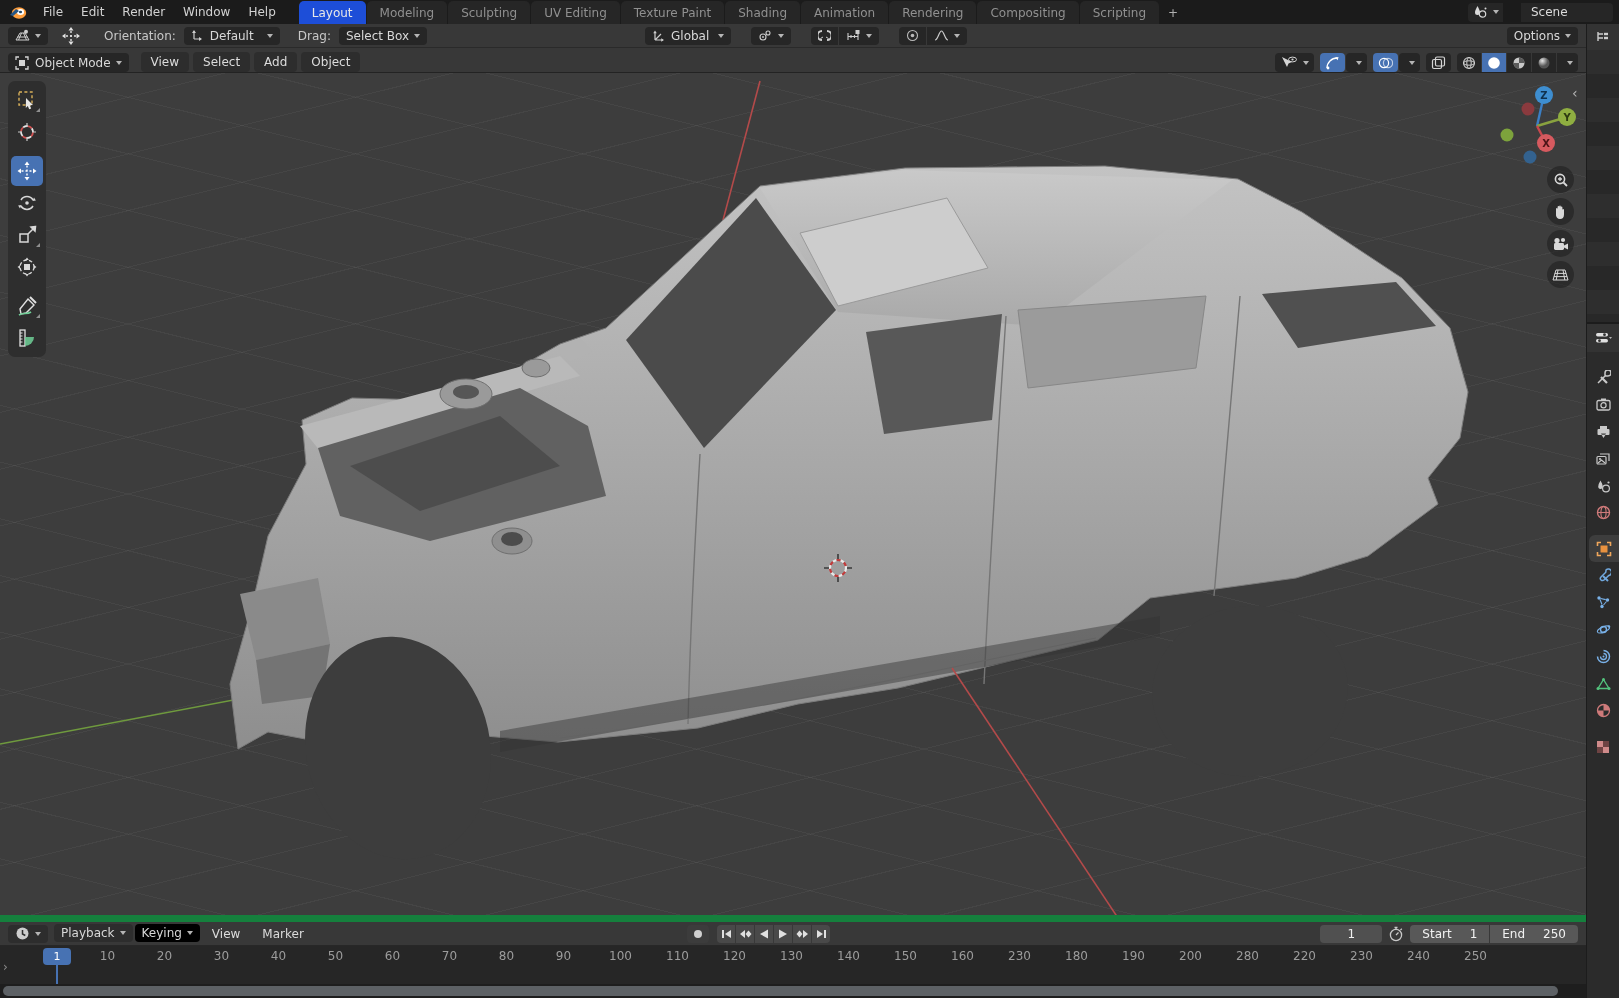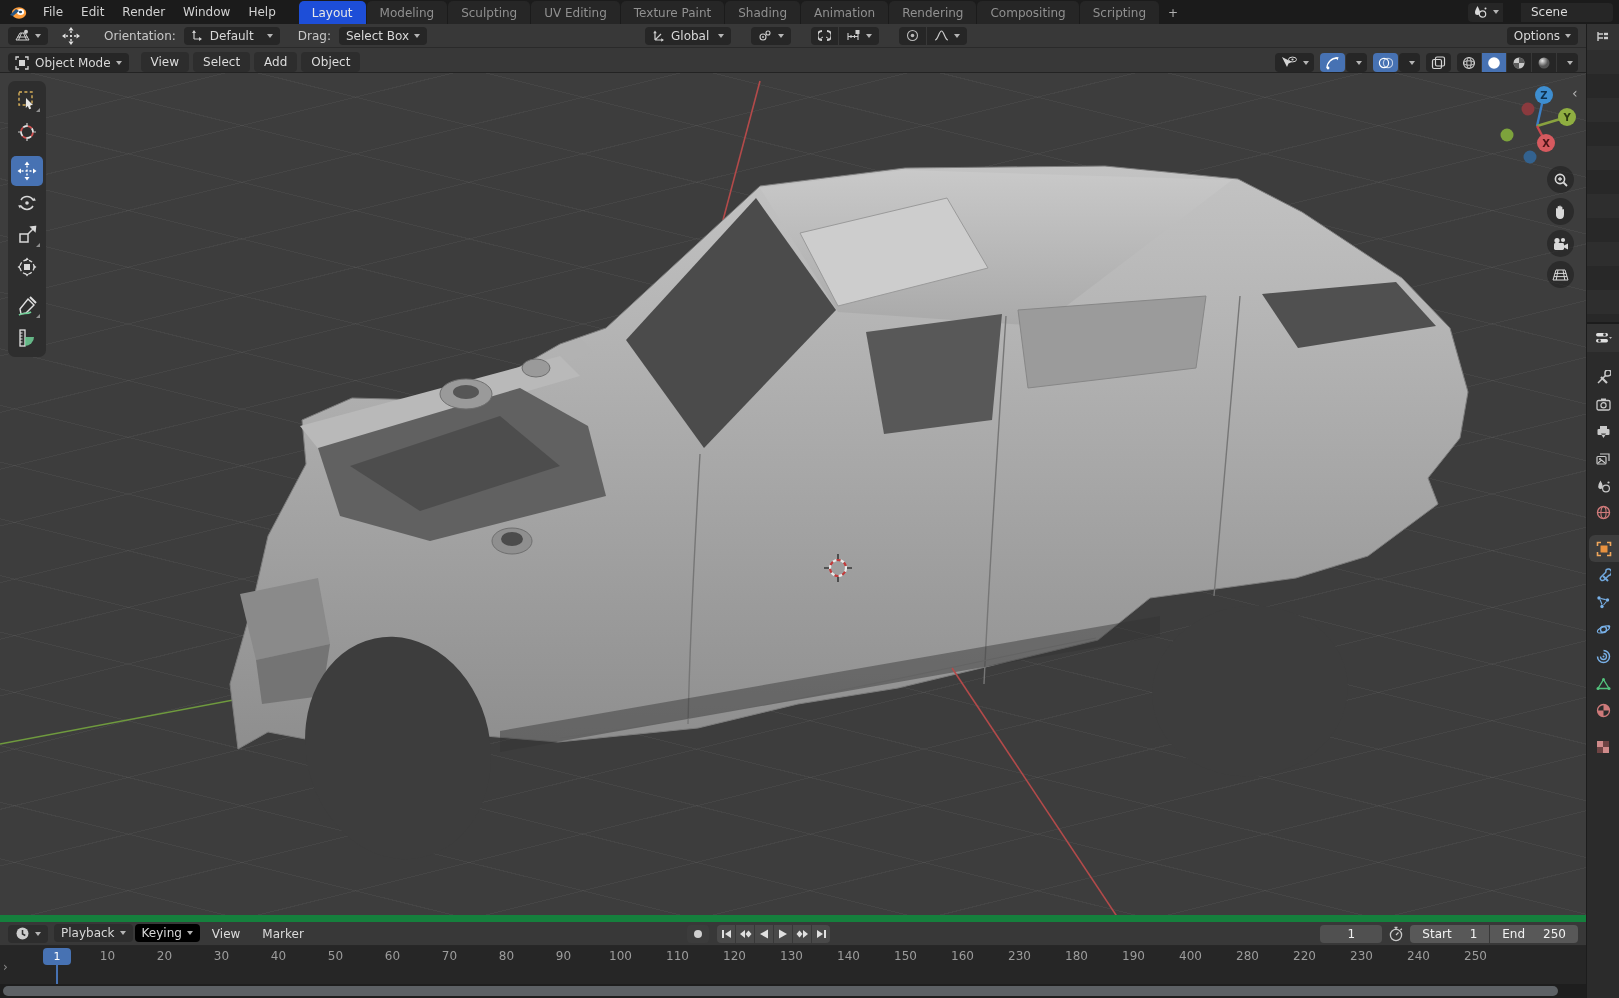--- a/index.html
+++ b/index.html
@@ -614,21 +614,21 @@
               <span>100</span>
               <span>110</span>
               <span>120</span>
               <span>130</span>
               <span>140</span>
               <span>150</span>
               <span>160</span>
               <span>230</span>
               <span>180</span>
               <span>190</span>
-              <span>400</span>
+              <span>200</span>
               <span>280</span>
               <span>220</span>
               <span>230</span>
               <span>240</span>
               <span>250</span>
             </div>
           <span class="curline"></span>
           <span class="curframe">1</span>
         </div>
         <div class="tl-scroll">

